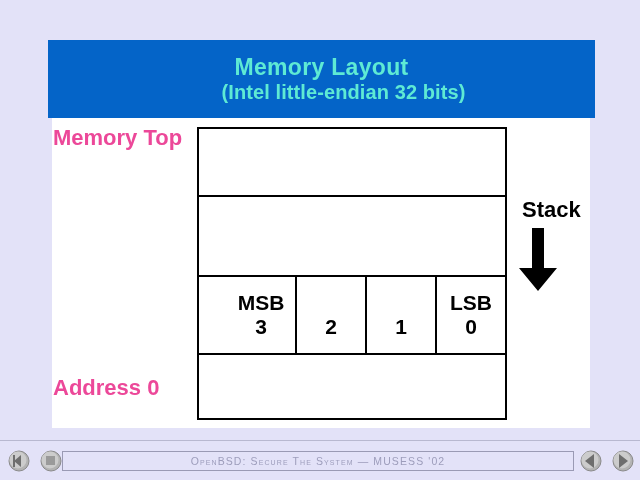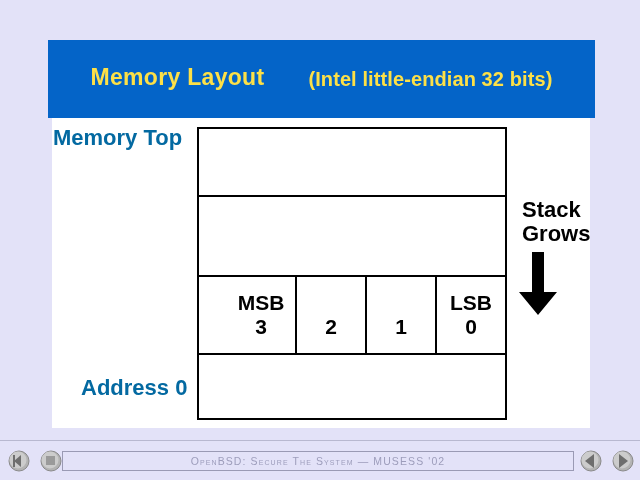--- a/index.html
+++ b/index.html
@@ -27,25 +27,26 @@
   }
 
   
   #title-band {
     position: absolute;
     left: 48px;
     top: 40px;
     width: 547px;
     height: 78px;
     background: #0464c8;
-    color: #fde047;
+    color: #5eead4;
     text-align: center;
     font-weight: bold;
     line-height: 1.02;
     display: flex;
+    flex-direction: column;
     align-items: center;
     justify-content: center;
     box-sizing: border-box;
   }
   #title-main {
     font-size: 23px;
     letter-spacing: 0.3px;
     padding-bottom: 2px;
   }
   #title-sub {
@@ -105,33 +106,32 @@
     display: block;
   }
   .byte-num {
     font-size: 21px;
   }
 
   
   .edge-label {
     position: absolute;
     font-weight: bold;
-    color: #0369a1;
+    color: #ec4899;
     font-size: 22px;
     white-space: nowrap;
     line-height: 1.06;
   }
   #label-memory-top {
     left: 1px;
     top: 8px;
   }
   #label-address-zero {
     left: 1px;
     top: 258px;
-    margin-left: 28px;
   }
 
   
   #stack-note {
     position: absolute;
     left: 462px;     
     top: 80px;
     width: 76px;
     font-weight: bold;
     font-size: 22px;
@@ -230,21 +230,20 @@
         </div>
 
       </div>
 
       <div class="mem-row" id="row-bottom"></div>
 
     </div>
 
     <div id="stack-note">
       <span class="ln">Stack</span>
-      <span class="ln">Grows</span>
       <span id="stack-arrow">
         <svg width="44" height="64" viewBox="0 0 44 64">
           <polygon points="16,0 28,0 28,40 41,40 22,63 3,40 16,40" fill="#000000"></polygon>
         </svg>
       </span>
     </div>
 
   </div>
 </div>
 

